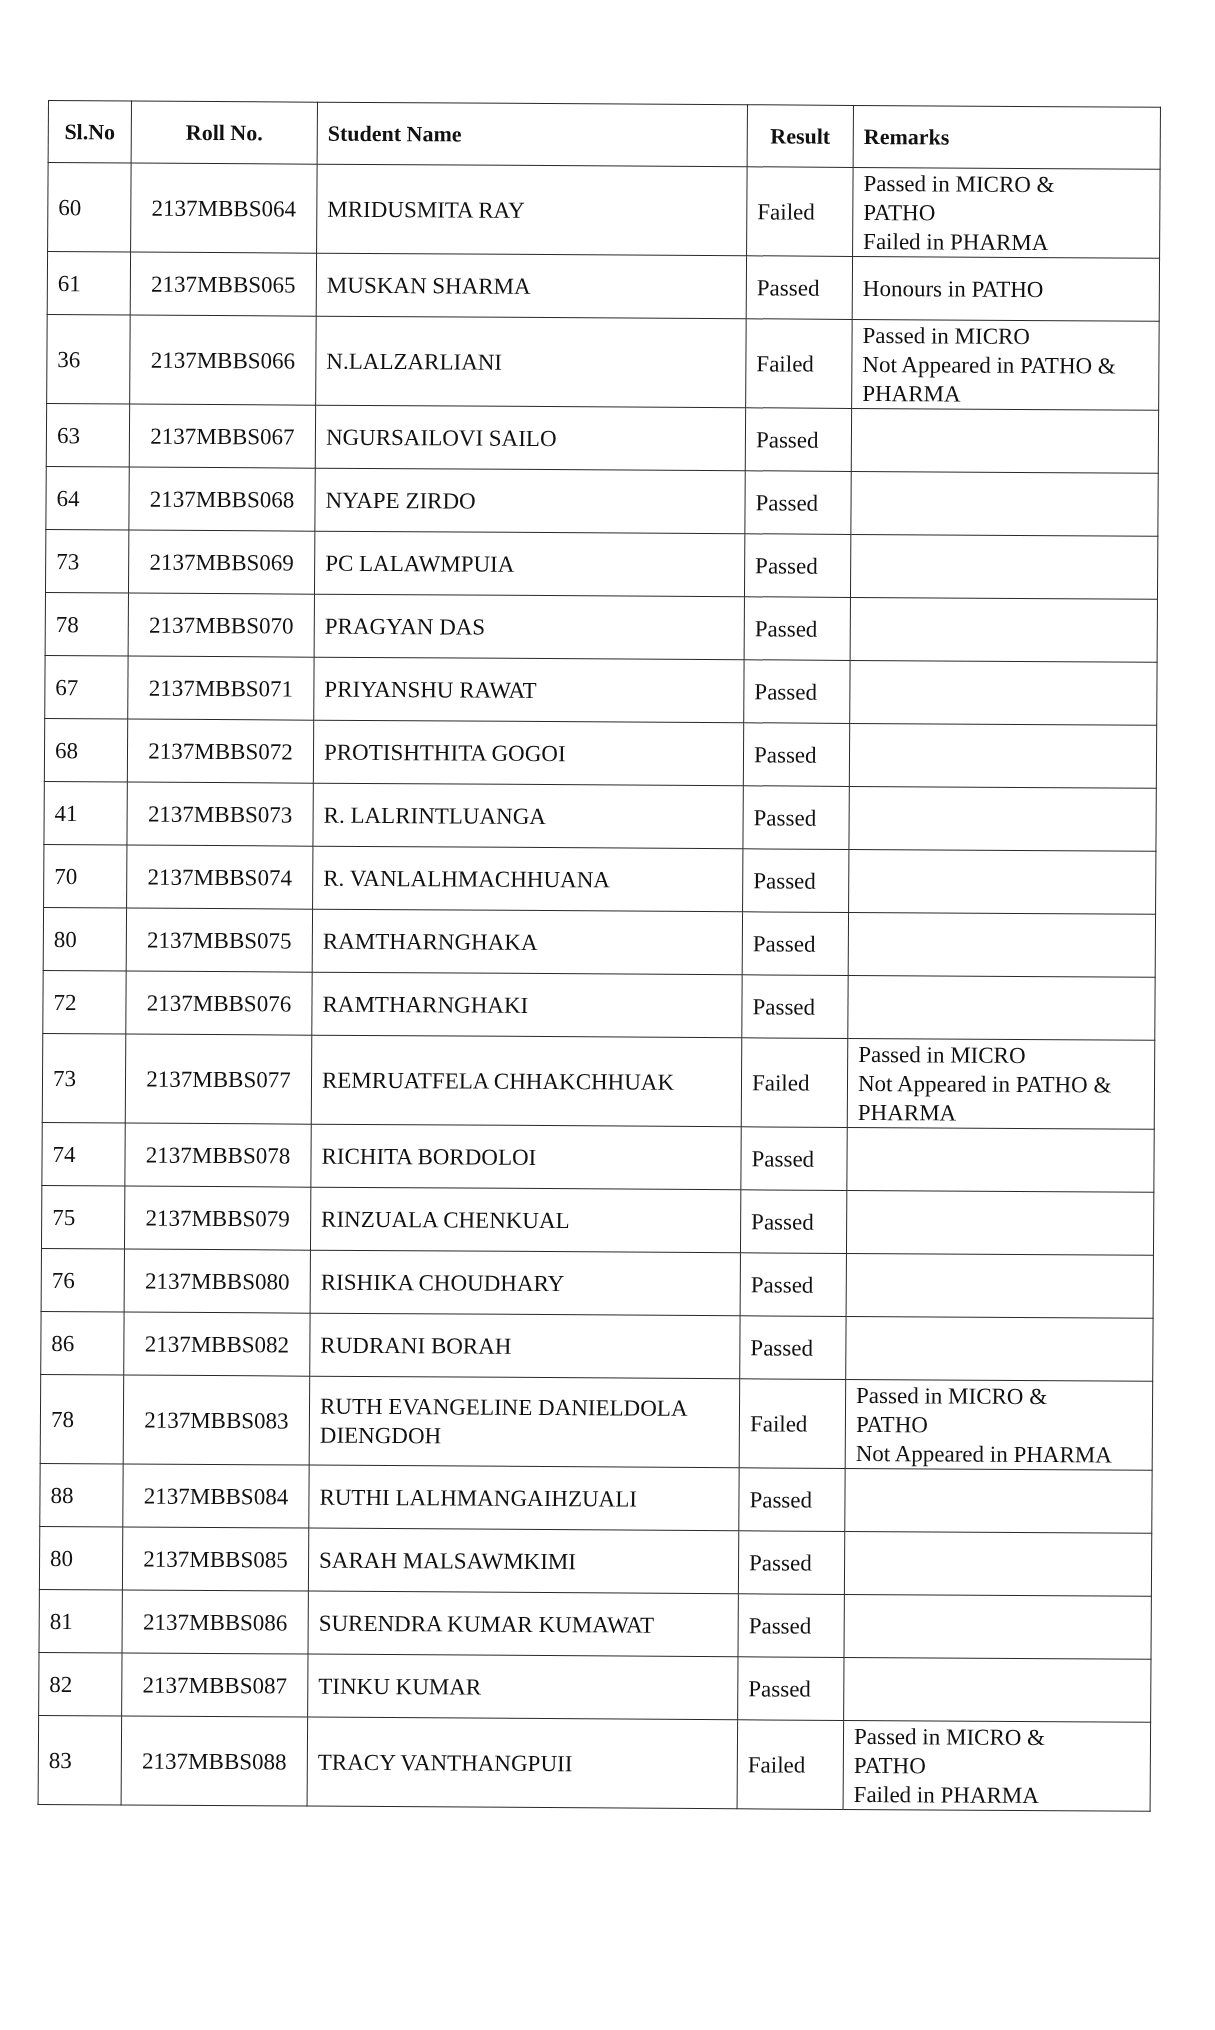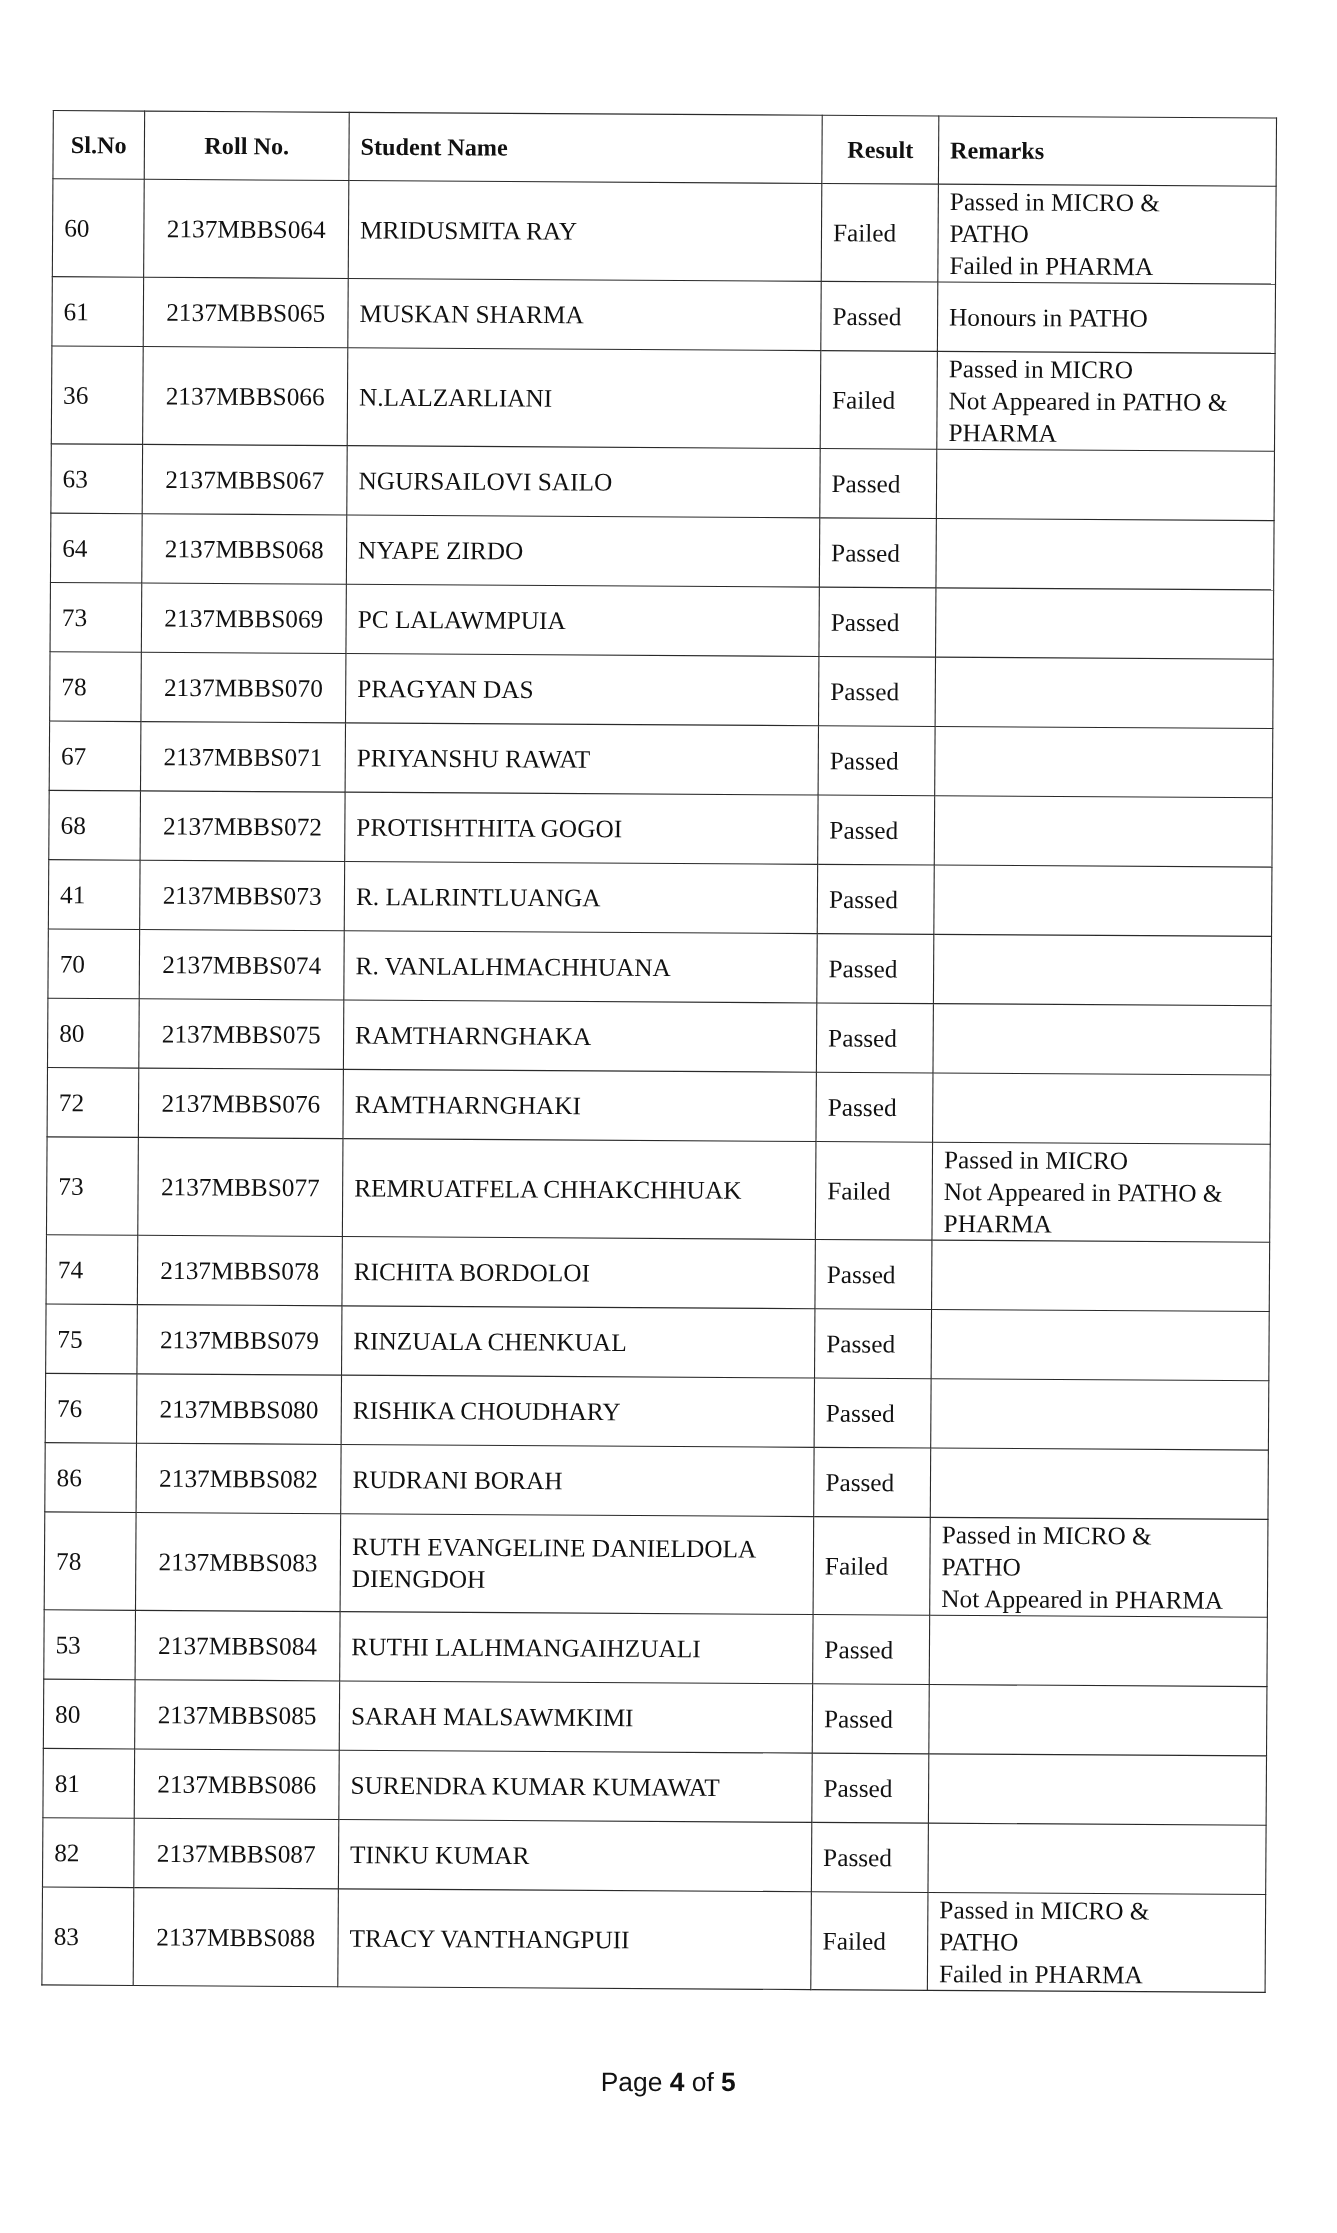--- a/index.html
+++ b/index.html
@@ -198,21 +198,21 @@
           <td class="c-roll">2137MBBS083</td>
           <td class="c-name">RUTH EVANGELINE DANIELDOLA DIENGDOH</td>
           <td class="c-res">Failed</td>
           <td class="c-rem">
             <span class="remarks-line">Passed in MICRO &amp;</span>
             <span class="remarks-line">PATHO</span>
             <span class="remarks-line">Not Appeared in  PHARMA</span>
           </td>
         </tr>
         <tr class="row">
-          <td class="c-sl">53</td>
+          <td class="c-sl">88</td>
           <td class="c-roll">2137MBBS084</td>
           <td class="c-name">RUTHI LALHMANGAIHZUALI</td>
           <td class="c-res">Passed</td>
           <td class="c-rem"></td>
         </tr>
         <tr class="row">
           <td class="c-sl">80</td>
           <td class="c-roll">2137MBBS085</td>
           <td class="c-name">SARAH MALSAWMKIMI</td>
           <td class="c-res">Passed</td>
@@ -239,19 +239,13 @@
           <td class="c-res">Failed</td>
           <td class="c-rem">
             <span class="remarks-line">Passed in MICRO &amp;</span>
             <span class="remarks-line">PATHO</span>
             <span class="remarks-line">Failed in  PHARMA</span>
           </td>
         </tr>
       </tbody>
   </table>
 
-  <div class="footer">
-    <span>Page</span>
-    <b>4</b>
-    <span>of</span>
-    <b>5</b>
-  </div>
 </div>
 
 </body></html>

